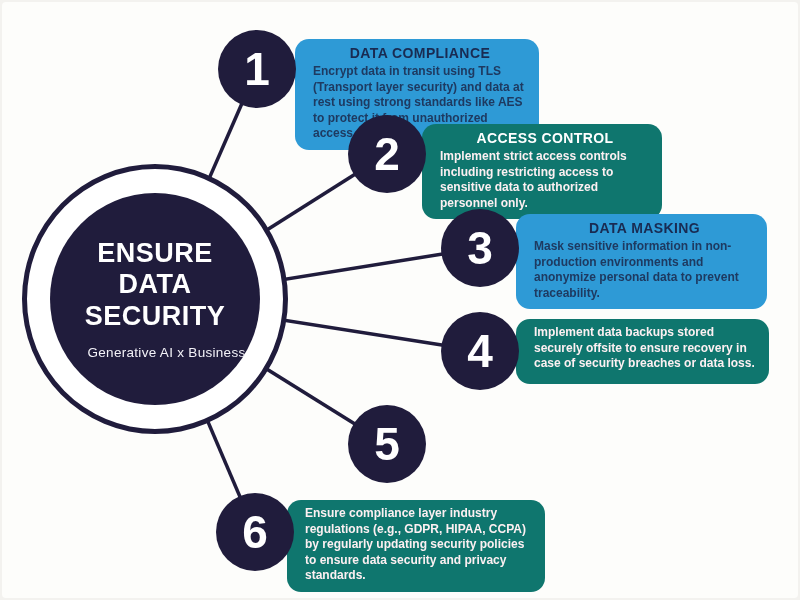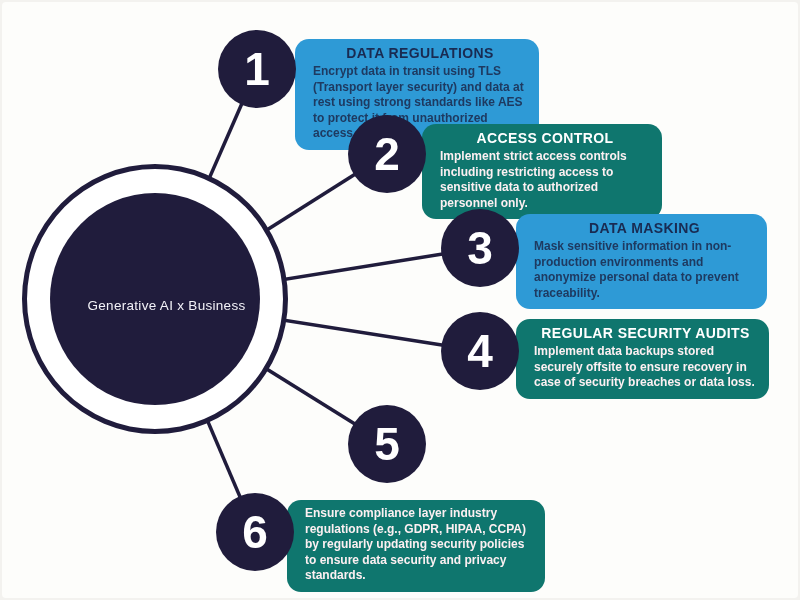--- a/index.html
+++ b/index.html
@@ -74,26 +74,31 @@
     <line x1="154" y1="298" x2="255" y2="67" stroke="#201c3c" stroke-width="3.5"></line>
     <line x1="154" y1="298" x2="385" y2="152" stroke="#201c3c" stroke-width="3.5"></line>
     <line x1="154" y1="298" x2="478" y2="246" stroke="#201c3c" stroke-width="3.5"></line>
     <line x1="154" y1="298" x2="478" y2="349" stroke="#201c3c" stroke-width="3.5"></line>
     <line x1="154" y1="298" x2="385" y2="442" stroke="#201c3c" stroke-width="3.5"></line>
     <line x1="154" y1="298" x2="253" y2="530" stroke="#201c3c" stroke-width="3.5"></line>
   </svg>
 
   <div class="hub-ring">
     <div class="hub-inner">
+      <div class="hub-title">
+        <span>ENSURE</span>
+        <span>DATA</span>
+        <span>SECURITY</span>
+      </div>
       <div class="hub-subtitle">Generative AI x Business</div>
     </div>
   </div>
 
   <div class="card blue card-1">
-    <div class="card-title">DATA REGULATIONS</div>
+    <div class="card-title">DATA COMPLIANCE</div>
     <div class="card-desc">Encrypt data in transit using TLS (Transport layer security) and data at rest using strong standards like AES to protect it from unauthorized access.</div>
   </div>
   <div class="num-circle num-1">
     <span>1</span>
   </div>
 
   <div class="card red card-2">
     <div class="card-title">ACCESS CONTROL</div>
     <div class="card-desc">Implement strict access controls including restricting access to sensitive data to authorized personnel only.</div>
   </div>
@@ -103,21 +108,20 @@
 
   <div class="card blue card-3">
     <div class="card-title">DATA MASKING</div>
     <div class="card-desc">Mask sensitive information in non-production environments and anonymize personal data to prevent traceability.</div>
   </div>
   <div class="num-circle num-3">
     <span>3</span>
   </div>
 
   <div class="card red card-4">
-    <div class="card-title">REGULAR SECURITY AUDITS</div>
     <div class="card-desc">Implement data backups stored securely offsite to ensure recovery in case of security breaches or data loss.</div>
   </div>
   <div class="num-circle num-4">
     <span>4</span>
   </div>
 
   <div class="num-circle num-5">
     <span>5</span>
   </div>
 

